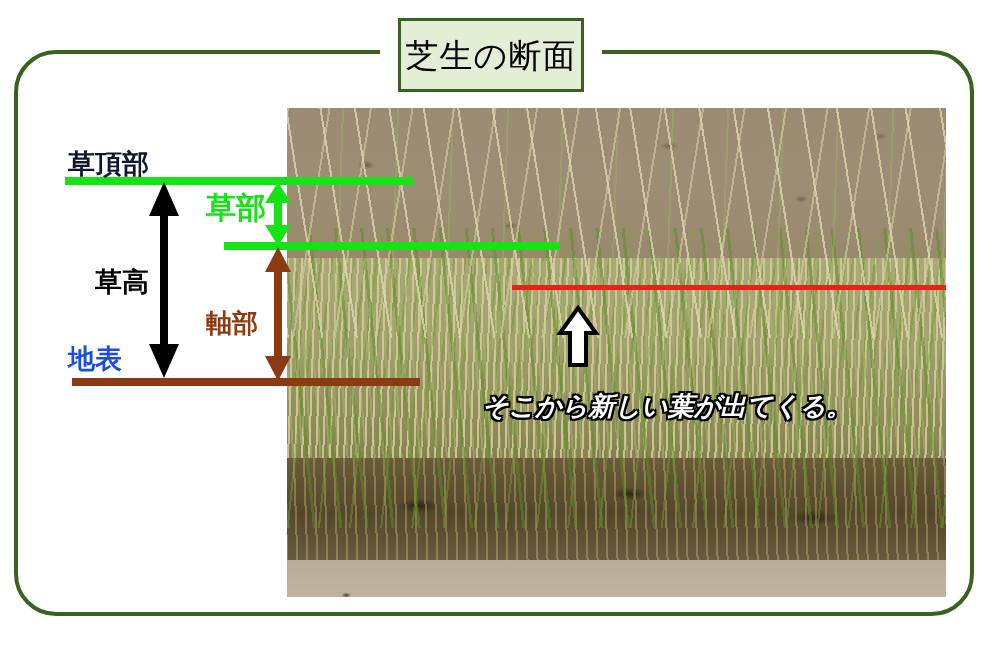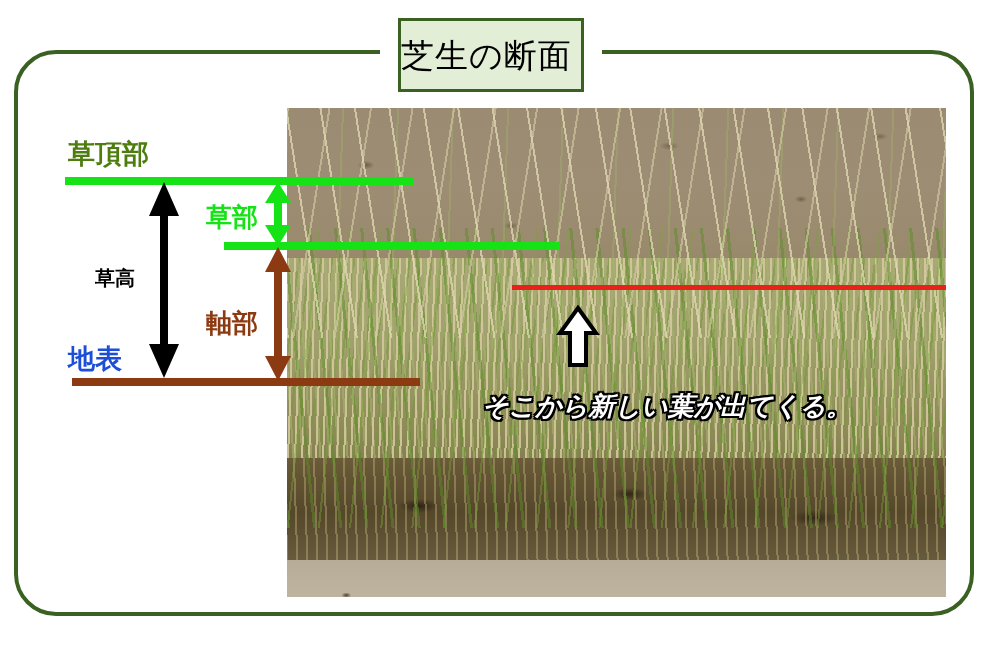--- a/index.html
+++ b/index.html
@@ -36,21 +36,21 @@
     position: absolute;
     left: 398px;
     top: 18px;
     width: 186px;
     height: 74px;
     border: 3px solid #3a6121;
     background: #e3eed7;
     box-sizing: border-box;
     display: flex;
     align-items: center;
-    justify-content: flex-start;
+    justify-content: center;
     z-index: 6;
   }
   #title-text {
     font-size: 33px;
     color: #000000;
     letter-spacing: 1px;
     line-height: 1;
     white-space: nowrap;
   }
   
@@ -144,24 +144,24 @@
 
   
   .varrow { position: absolute; z-index: 4; }
   #arrow-height { left: 146px; top: 182px; }
   #arrow-leaf   { left: 262px; top: 182px; }
   #arrow-stem   { left: 262px; top: 247px; }
   #arrow-white  { left: 556px; top: 305px; z-index: 5; }
 
   
   .lbl { position: absolute; z-index: 5; white-space: nowrap; line-height: 1; }
-  #lbl-top    { left: 68px;  top: 140px; font-size: 27px; color: #4d7c0f; font-weight: bold; }
+  #lbl-top    { left: 68px;  top: 150px; font-size: 27px; color: #0f172a; font-weight: bold; }
   #lbl-ground { left: 68px;  top: 345px; font-size: 27px; color: #1d4ed8; font-weight: bold; }
-  #lbl-height { left: 95px;  top: 268px; font-size: 20px; color: #000000; font-weight: bold; }
-  #lbl-leaf   { left: 206px; top: 204px; font-size: 26px; color: #16e316; font-weight: bold; }
+  #lbl-height { left: 95px;  top: 268px; font-size: 27px; color: #000000; font-weight: bold; }
+  #lbl-leaf   { left: 206px; top: 193px; font-size: 30px; color: #16e316; font-weight: bold; }
   #lbl-stem   { left: 206px; top: 310px; font-size: 26px; color: #8c3a11; font-weight: bold; }
 
   
   #caption {
     position: absolute;
     left: 480px;
     top: 385px;
     z-index: 5;
     color: #ffffff;
     font-size: 26px;

